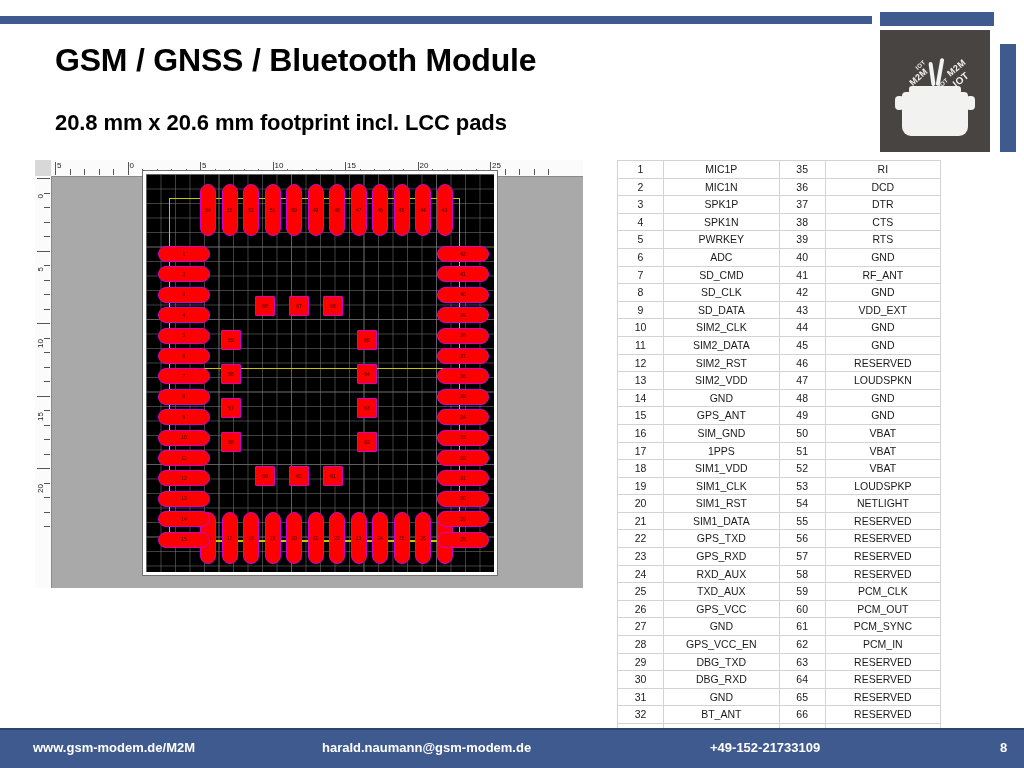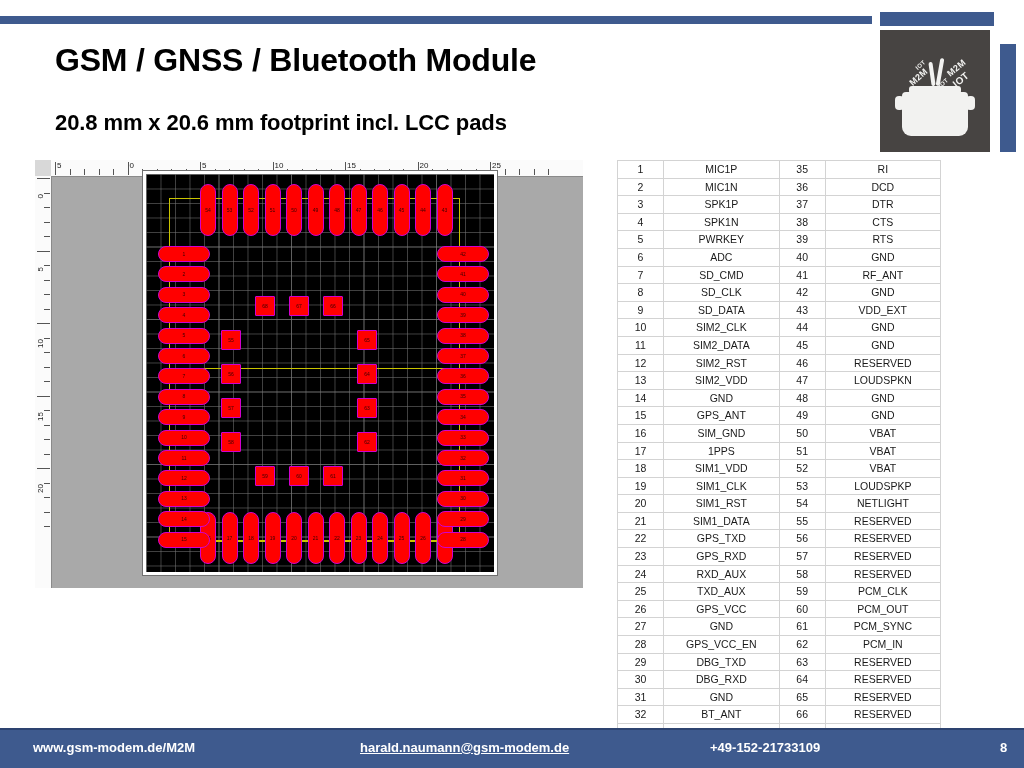--- a/index.html
+++ b/index.html
@@ -278,21 +278,21 @@
   .footer-text {
     position: absolute;
     color: #ffffff;
     font-size: 13px;
     font-weight: bold;
     font-family: "Liberation Sans", sans-serif;
     top: 12px;
     white-space: nowrap;
   }
   #footer-web   { left: 33px; }
-  #footer-mail  { left: 360px; text-decoration: underline; }
+  #footer-mail  { left: 322px; }
   #footer-phone { left: 710px; }
   #footer-page  { left: 1000px; }
 </style>
 </head>
 <body>
 
 <div id="top-rule"></div>
 <div id="logo-top-bar"></div>
 <div id="right-blue-bar"></div>
 

